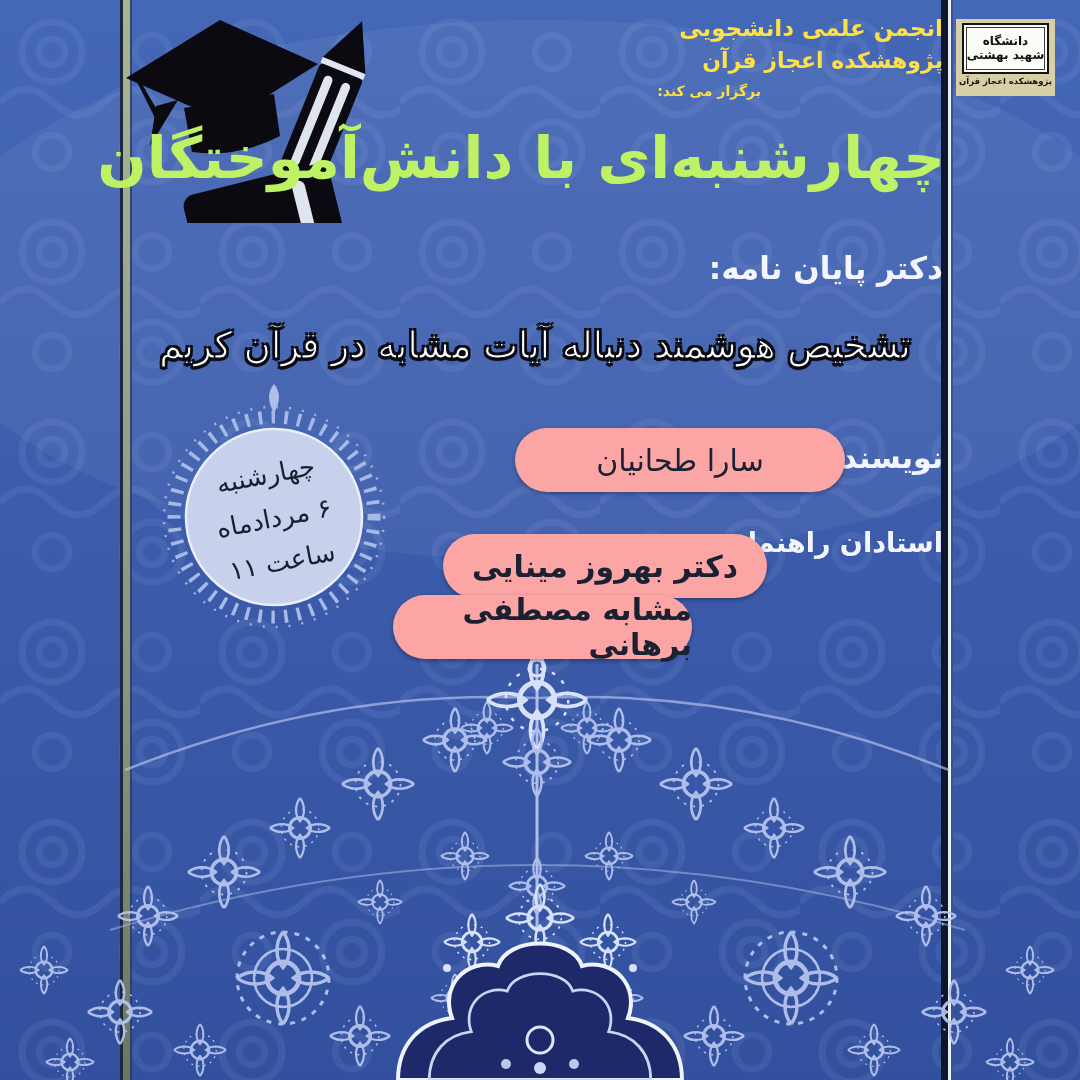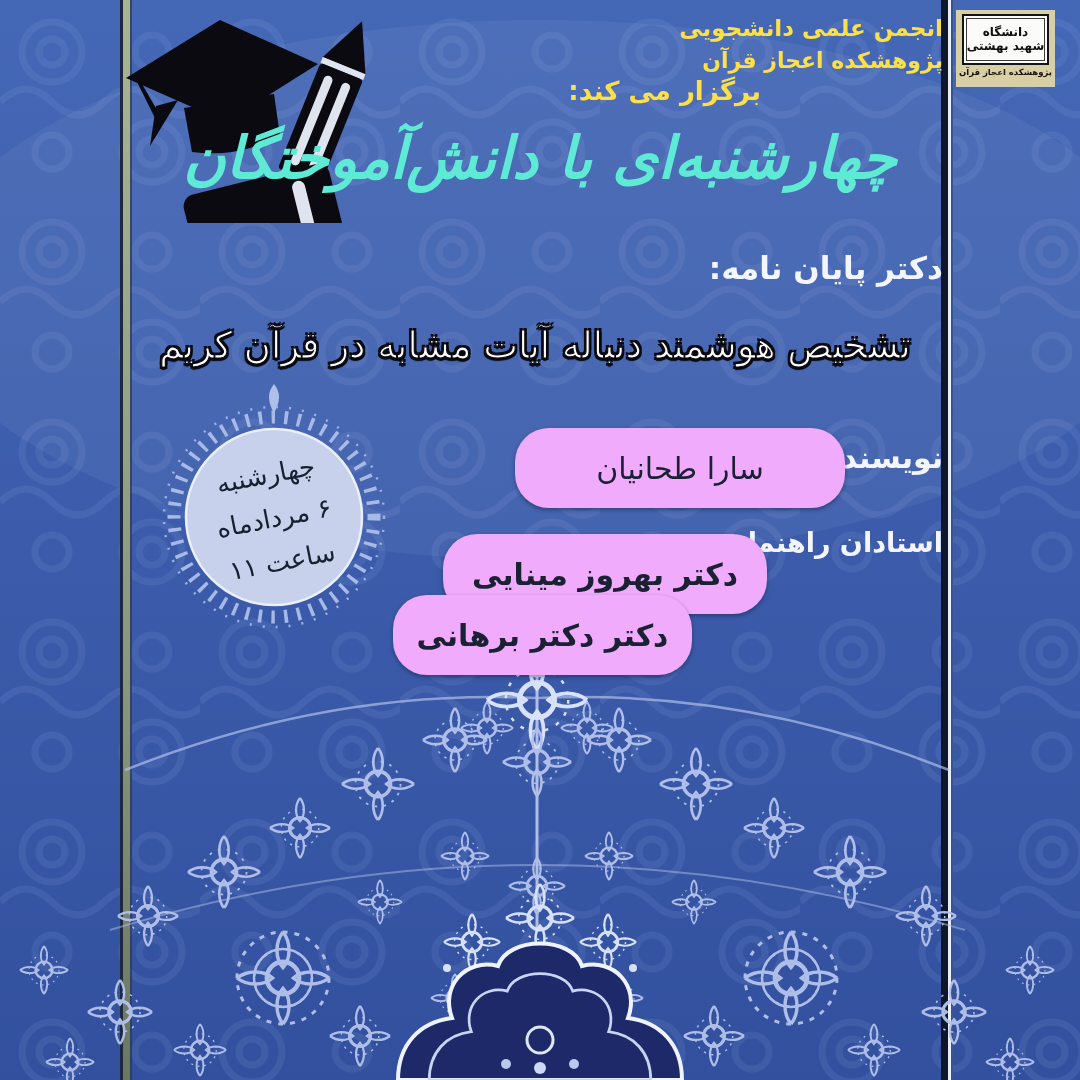--- a/index.html
+++ b/index.html
@@ -7,47 +7,47 @@
     position:relative;width:1080px;height:1080px;overflow:hidden;
     font-family:"DejaVu Sans",sans-serif;direction:rtl;background:#3c5cab;
   }
   .canvas *{box-sizing:border-box;}
   .bg-svg{position:absolute;top:0;left:0;z-index:0;}
   .icons-svg{position:absolute;top:8px;left:120px;z-index:3;}
 
   .org-block{position:absolute;top:12px;right:137px;text-align:right;color:#fde047;z-index:3;}
   .org-l1{font-size:23px;font-weight:bold;line-height:33px;}
   .org-l2{font-size:22px;font-weight:600;line-height:31px;}
-  .org-l3{font-size:26px;font-weight:600;line-height:30px;margin-right:182px;}
-
-  .logo{position:absolute;top:10px;right:25px;width:99px;height:77px;background:#d8cfa6;
+  .org-l3{font-size:14px;font-weight:600;line-height:30px;margin-right:182px;}
+
+  .logo{position:absolute;top:19px;right:25px;width:99px;height:77px;background:#d8cfa6;
         z-index:3;display:flex;flex-direction:column;align-items:center;}
   .logo-square{margin-top:4px;width:87px;height:51px;background:#fbfbf7;border:2px solid #141414;
         box-shadow:inset 0 0 0 2px #fbfbf7, inset 0 0 0 3px #3a3a3a;
         display:flex;align-items:center;justify-content:center;text-align:center;padding:2px;}
   .logo-uni{font-size:12px;font-weight:bold;line-height:1.12;color:#101010;}
   .logo-strip{font-size:8.5px;font-weight:bold;color:#1c1208;margin-top:2px;white-space:nowrap;}
 
   .main-title{position:absolute;top:98px;right:135px;left:135px;height:120px;line-height:120px;
-        text-align:center;font-size:58px;font-weight:bold;color:#5eead4;white-space:nowrap;z-index:3;font-style:italic;}
+        text-align:center;font-size:58px;font-weight:bold;color:#bef264;white-space:nowrap;z-index:3;}
 
   .thesis-label{position:absolute;top:250px;right:137px;font-size:31px;font-weight:600;color:#f4f6ff;z-index:3;}
   .thesis-title{position:absolute;top:324px;left:100px;right:110px;text-align:center;
         font-size:37px;font-weight:normal;color:#ffffff;white-space:nowrap;z-index:3;
         -webkit-text-stroke:1.2px #0a0a12;
         text-shadow:2px 2px 0 #0a0a12,-2px 2px 0 #0a0a12,2px -2px 0 #0a0a12,-2px -2px 0 #0a0a12,0 3px 1px #0a0a12;}
 
   .medallion-text{position:absolute;left:176px;top:442px;width:196px;height:152px;z-index:3;
         transform:rotate(-11deg);display:flex;flex-direction:column;justify-content:center;
         text-align:center;color:#17202f;font-size:26px;font-weight:500;line-height:44px;}
 
   .author-label{position:absolute;top:440px;right:137px;font-size:30px;font-weight:600;color:#f4f6ff;z-index:3;}
   .advisors-label{position:absolute;top:527px;right:137px;font-size:27px;font-weight:600;color:#f4f6ff;z-index:3;}
 
-  .pill{position:absolute;height:80px;border-radius:34px;background:#f0abfc;color:#1a2132;z-index:3;
+  .pill{position:absolute;height:64px;border-radius:34px;background:#fca5a5;color:#1a2132;z-index:3;
         display:flex;align-items:center;justify-content:center;
         box-shadow:0 2px 4px rgba(8,14,40,.4);}
   .pill-author{top:428px;left:515px;width:330px;font-size:30px;font-weight:400;}
   .pill-adv1{top:514px;left:443px;width:324px;font-size:30px;font-weight:bold;margin-top:20px;}
   .pill-adv2{top:595px;left:393px;width:299px;font-size:30px;font-weight:bold;}
 </style>
 </head>
 <body>
 
 <div class="canvas" lang="fa" dir="rtl">
@@ -207,15 +207,15 @@
     <div>چهارشنبه</div>
     <div>۶ مردادماه</div>
     <div>ساعت ۱۱</div>
   </div>
 
   <div class="author-label">نویسنده :</div>
   <div class="pill pill-author">سارا طحانیان</div>
 
   <div class="advisors-label">استادان راهنما:</div>
   <div class="pill pill-adv1">دکتر بهروز مینایی</div>
-  <div class="pill pill-adv2">دکتر دکتر برهانی</div>
+  <div class="pill pill-adv2">مشابه مصطفی برهانی</div>
 
 </div>
 
 </body></html>

